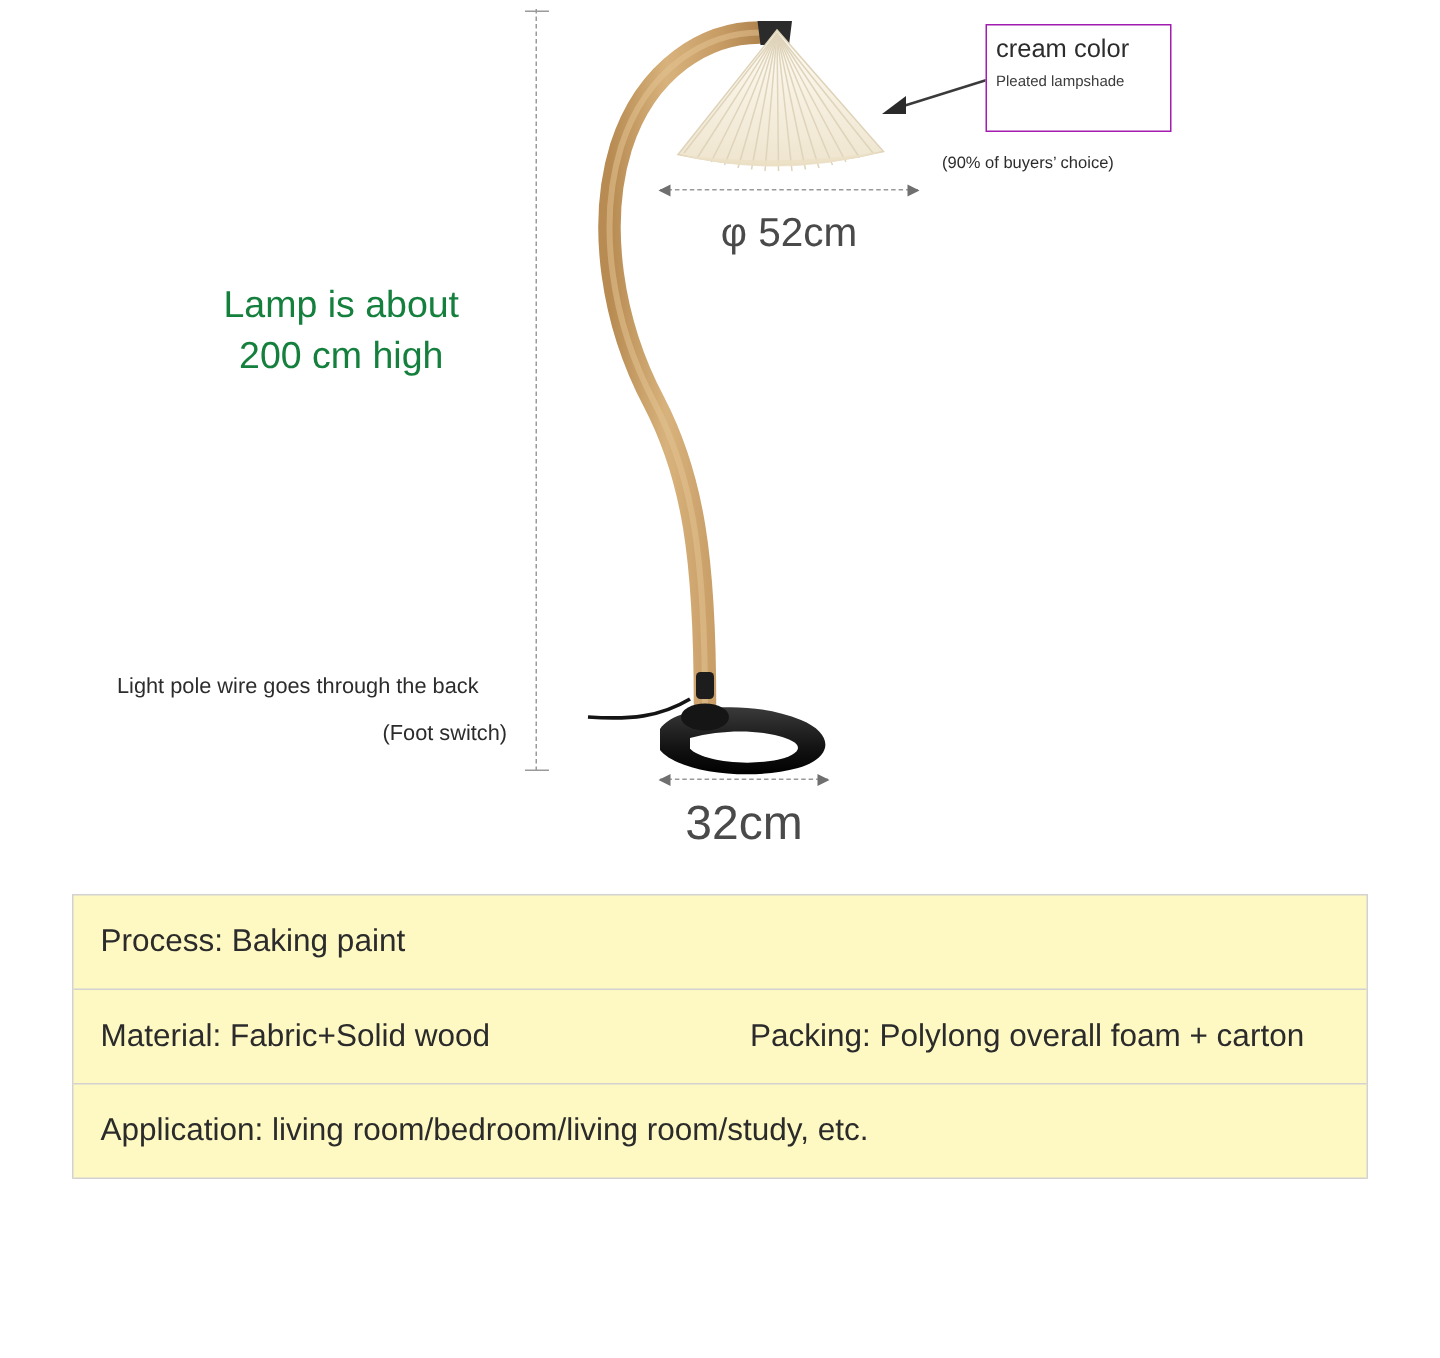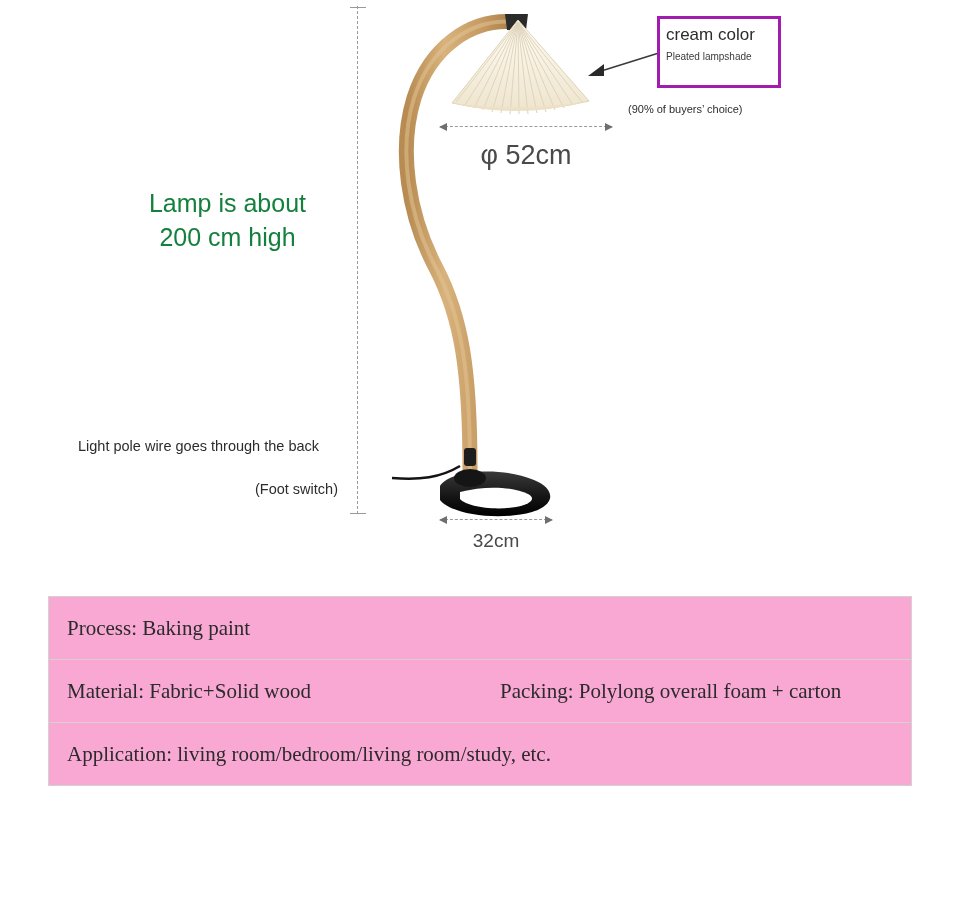--- a/index.html
+++ b/index.html
@@ -100,32 +100,32 @@
   }
   .base-dim .arrow-l { left: -1px; border-right: 8px solid #6f6f6f; }
   .base-dim .arrow-r { right: -1px; border-left: 8px solid #6f6f6f; }
 
   .base-dim-label {
     position: absolute;
     left: 430px;
     top: 530px;
     width: 132px;
     text-align: center;
-    font-size: 19px;
+    font-size: 32px;
     color: #4a4a4a;
   }
 
   
   .callout-box {
     position: absolute;
     left: 657px;
     top: 16px;
     width: 124px;
     height: 72px;
-    border: 3px solid #a21caf;
+    border: 1px solid #a21caf;
     background: #ffffff;
     box-sizing: border-box;
     padding: 6px 6px 0 6px;
   }
   .callout-title {
     font-size: 17px;
     color: #2c2c2c;
     white-space: nowrap;
   }
   .callout-sub {
@@ -140,21 +140,21 @@
     top: 103px;
     font-size: 11px;
     color: #2c2c2c;
     white-space: nowrap;
   }
 
   
   .wire-note {
     position: absolute;
     left: 78px;
-    top: 438px;
+    top: 450px;
     font-size: 14.5px;
     color: #2c2c2c;
     white-space: nowrap;
   }
   .switch-note {
     position: absolute;
     left: 255px;
     top: 481px;
     font-size: 14.5px;
     color: #2c2c2c;
@@ -163,22 +163,21 @@
 
   
   #spec-table {
     position: absolute;
     left: 48px;
     top: 596px;
     width: 864px;
     border: 1px solid #d2d2d2;
     border-bottom: none;
     box-sizing: border-box;
-    background: #f9a8d4;
-    font-family: Liberation Serif, serif;
+    background: #fef9c3;
   }
   .spec-row {
     display: flex;
     border-bottom: 1px solid #d2d2d2;
     min-height: 62px;
     align-items: center;
   }
   .spec-cell {
     font-size: 21px;
     color: #2b2b2b;

